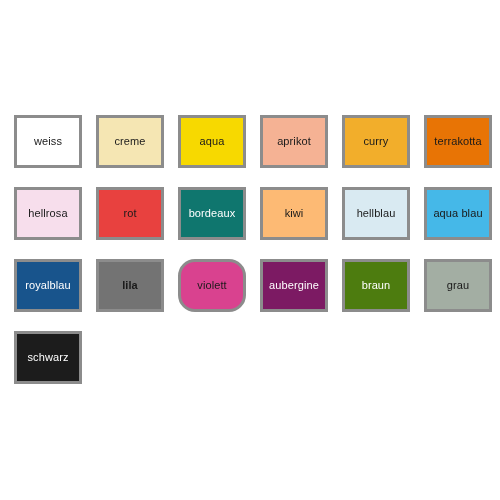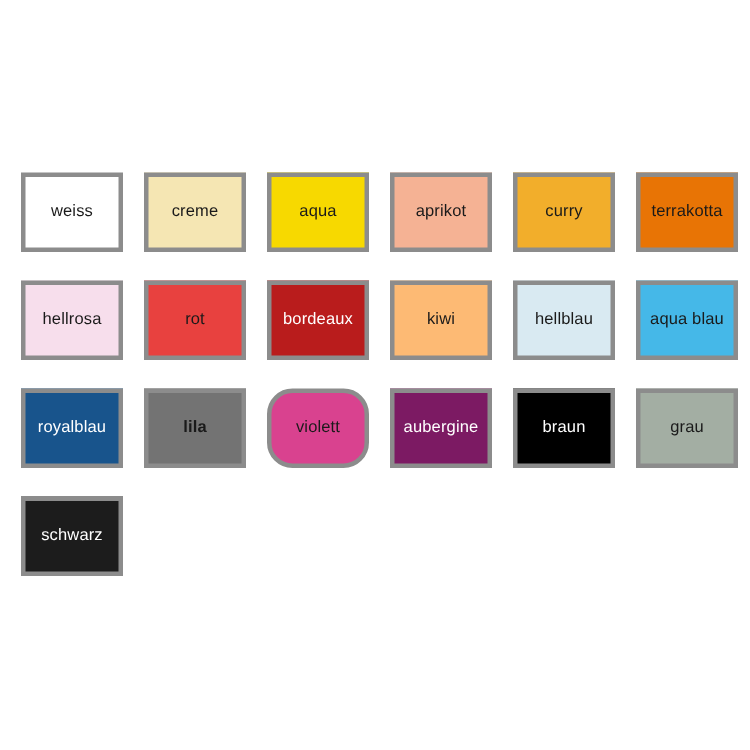--- a/index.html
+++ b/index.html
@@ -75,21 +75,21 @@
       </div>
       <div class="swatch" style="background: rgb(232, 116, 5); border-color: rgb(140, 140, 140);">
         <span class="swatch-label" style="color: rgb(26, 26, 26);">terrakotta</span>
       </div>
       <div class="swatch" style="background: rgb(247, 222, 236); border-color: rgb(140, 140, 140);">
         <span class="swatch-label" style="color: rgb(26, 26, 26);">hellrosa</span>
       </div>
       <div class="swatch" style="background: rgb(232, 65, 63); border-color: rgb(140, 140, 140); justify-content: flex-end;">
         <span class="swatch-label" style="color: rgb(26, 26, 26);">rot</span>
       </div>
-      <div class="swatch" style="background: #b91c1c; border-color: rgb(140, 140, 140);">
+      <div class="swatch" style="background: #0f766e; border-color: rgb(140, 140, 140);">
         <span class="swatch-label" style="color: rgb(255, 255, 255);">bordeaux</span>
       </div>
       <div class="swatch" style="background: #fdba74; border-color: rgb(140, 140, 140);">
         <span class="swatch-label" style="color: rgb(26, 26, 26);">kiwi</span>
       </div>
       <div class="swatch" style="background: rgb(217, 234, 242); border-color: rgb(140, 140, 140);">
         <span class="swatch-label" style="color: rgb(26, 26, 26);">hellblau</span>
       </div>
       <div class="swatch" style="background: rgb(69, 184, 232); border-color: rgb(140, 140, 140);">
         <span class="swatch-label" style="color: rgb(26, 26, 26);">aqua blau</span>
@@ -99,21 +99,21 @@
       </div>
       <div class="swatch" style="background: #737373; border-color: rgb(140, 140, 140); font-weight: bold;">
         <span class="swatch-label" style="color: rgb(26, 26, 26);">lila</span>
       </div>
       <div class="swatch" style="background: rgb(217, 66, 143); border-color: rgb(140, 140, 140); border-radius: 17px;">
         <span class="swatch-label" style="color: rgb(26, 26, 26);">violett</span>
       </div>
       <div class="swatch" style="background: rgb(124, 26, 99); border-color: rgb(140, 140, 140);">
         <span class="swatch-label" style="color: rgb(255, 255, 255);">aubergine</span>
       </div>
-      <div class="swatch" style="background: #000000; border-color: rgb(140, 140, 140);">
+      <div class="swatch" style="background: #4d7c0f; border-color: rgb(140, 140, 140);">
         <span class="swatch-label" style="color: rgb(255, 255, 255);">braun</span>
       </div>
       <div class="swatch" style="background: rgb(163, 174, 163); border-color: rgb(140, 140, 140);">
         <span class="swatch-label" style="color: rgb(26, 26, 26);">grau</span>
       </div>
       <div class="swatch" style="background: rgb(28, 28, 28); border-color: rgb(140, 140, 140);">
         <span class="swatch-label" style="color: rgb(255, 255, 255);">schwarz</span>
       </div>
     </div>
 </div>

